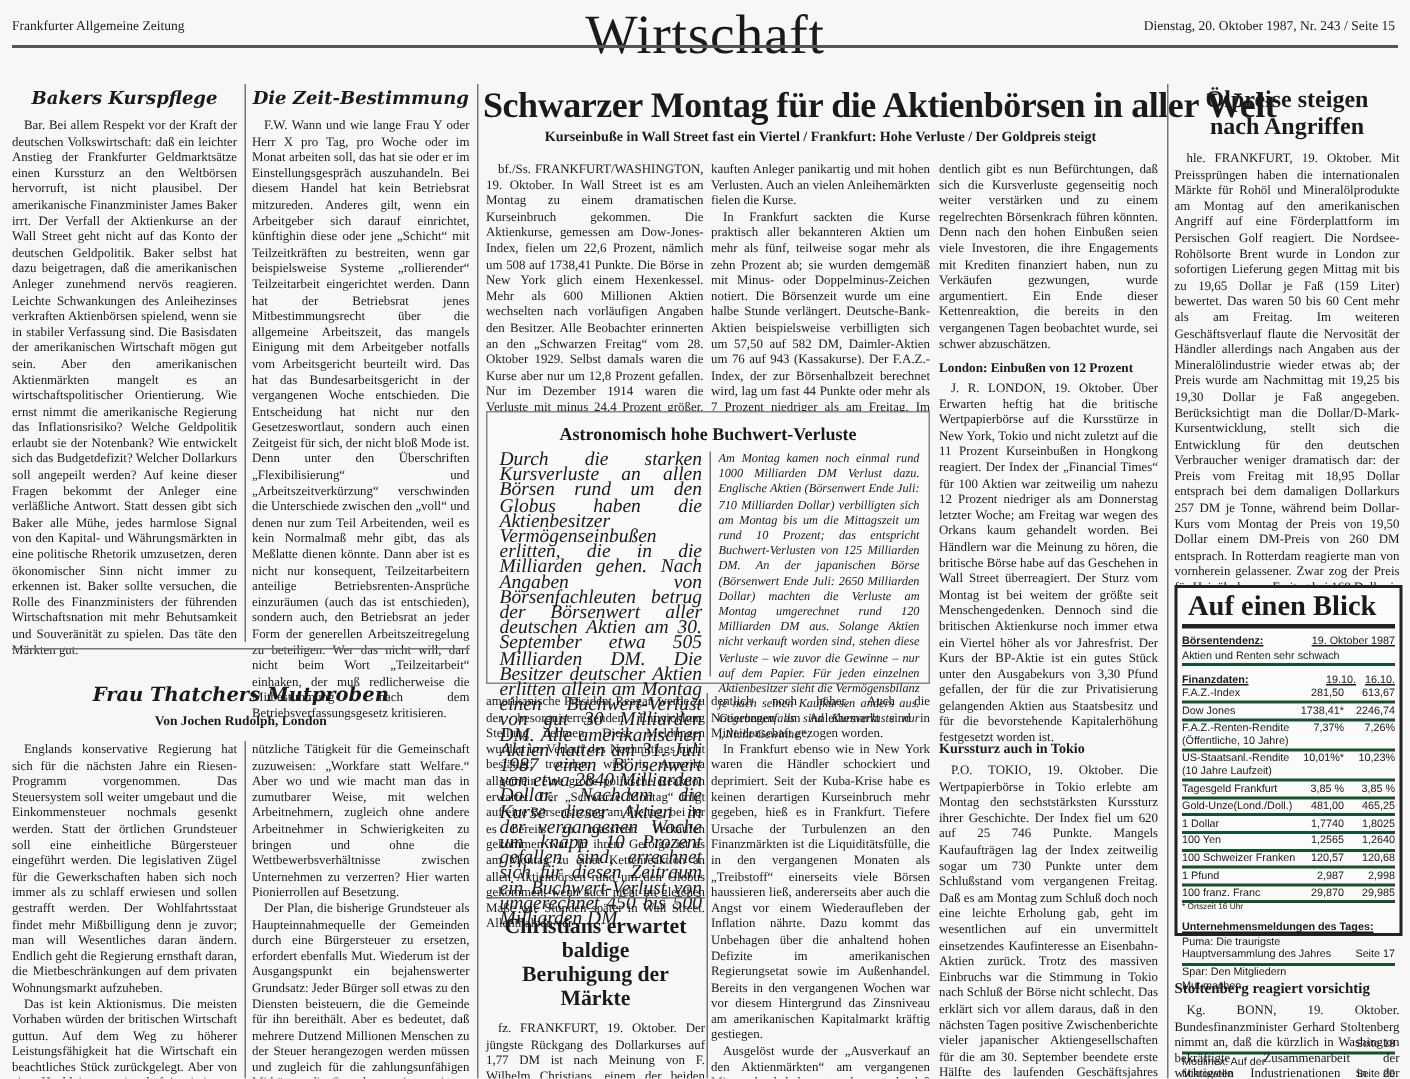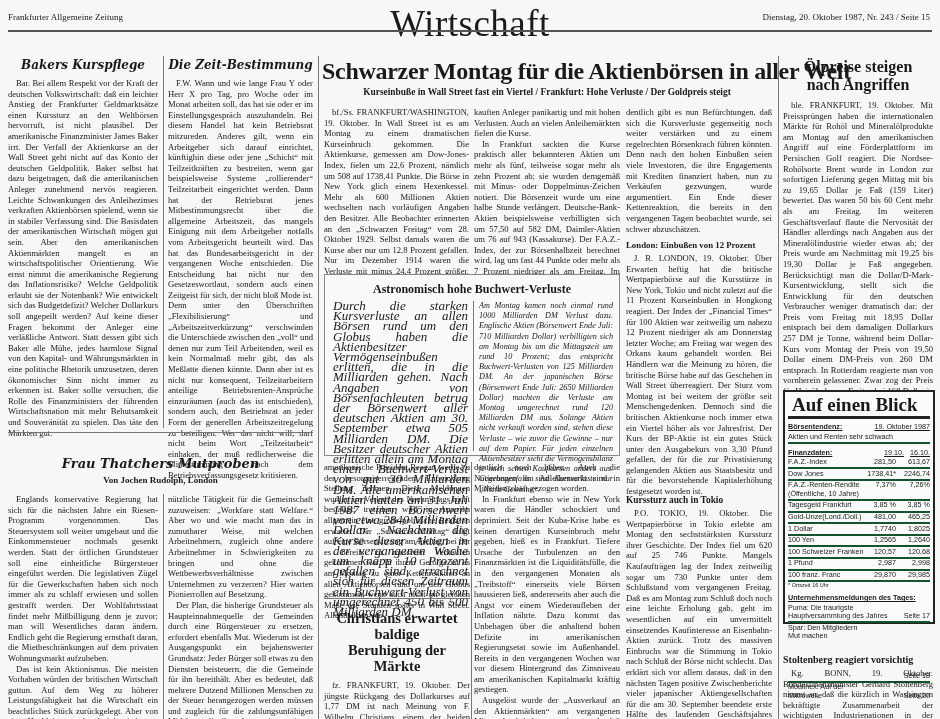--- a/index.html
+++ b/index.html
@@ -152,20 +152,27 @@
         </span>
       </div>
     <div class="krow">
         <span style="max-width:78px;">F.A.Z.-Renten-Rendite (Öffentliche, 10 Jahre)</span>
         <span class="v">
           <span>7,37%</span>
           <span>7,26%</span>
         </span>
       </div>
     <div class="krow">
+        <span style="max-width:78px;">US-Staatsanl.-Rendite (10 Jahre Laufzeit)</span>
+        <span class="v">
+          <span>10,01%*</span>
+          <span>10,23%</span>
+        </span>
+      </div>
+    <div class="krow">
         <span>Tagesgeld Frankfurt</span>
         <span class="v">
           <span>3,85 %</span>
           <span>3,85 %</span>
         </span>
       </div>
     <div class="krow">
         <span>Gold-Unze(Lond./Doll.)</span>
         <span class="v">
           <span>481,00</span>

